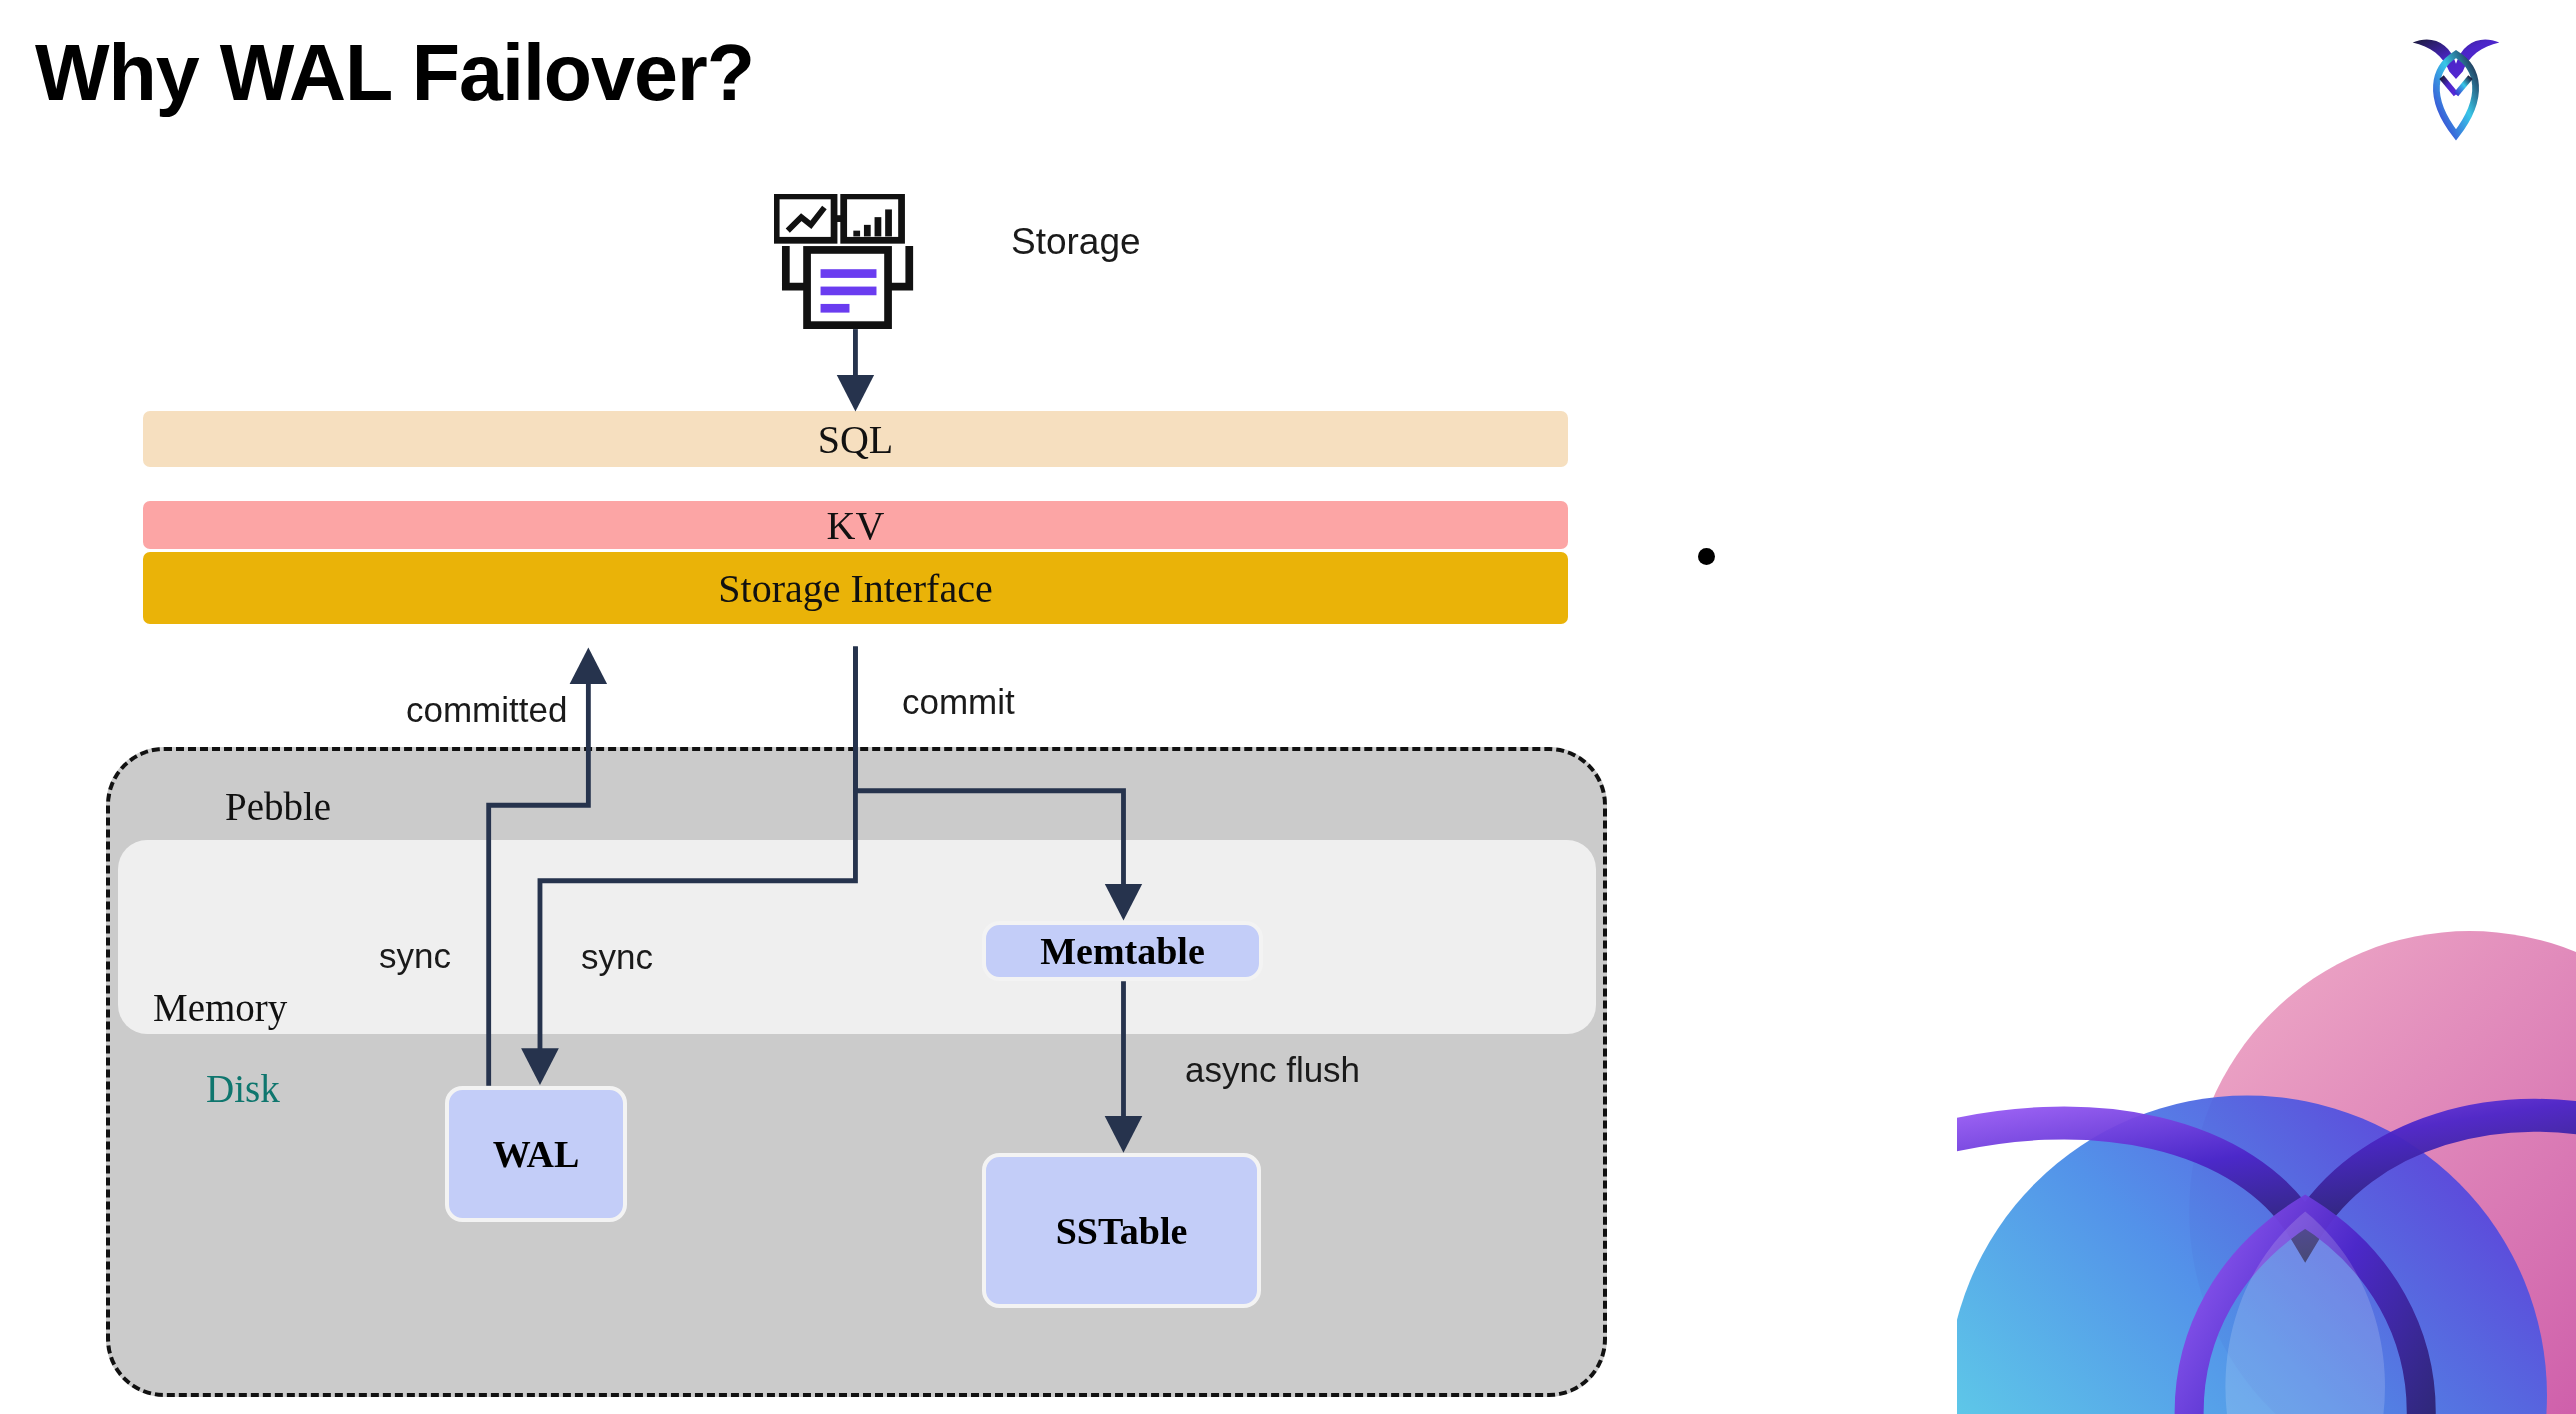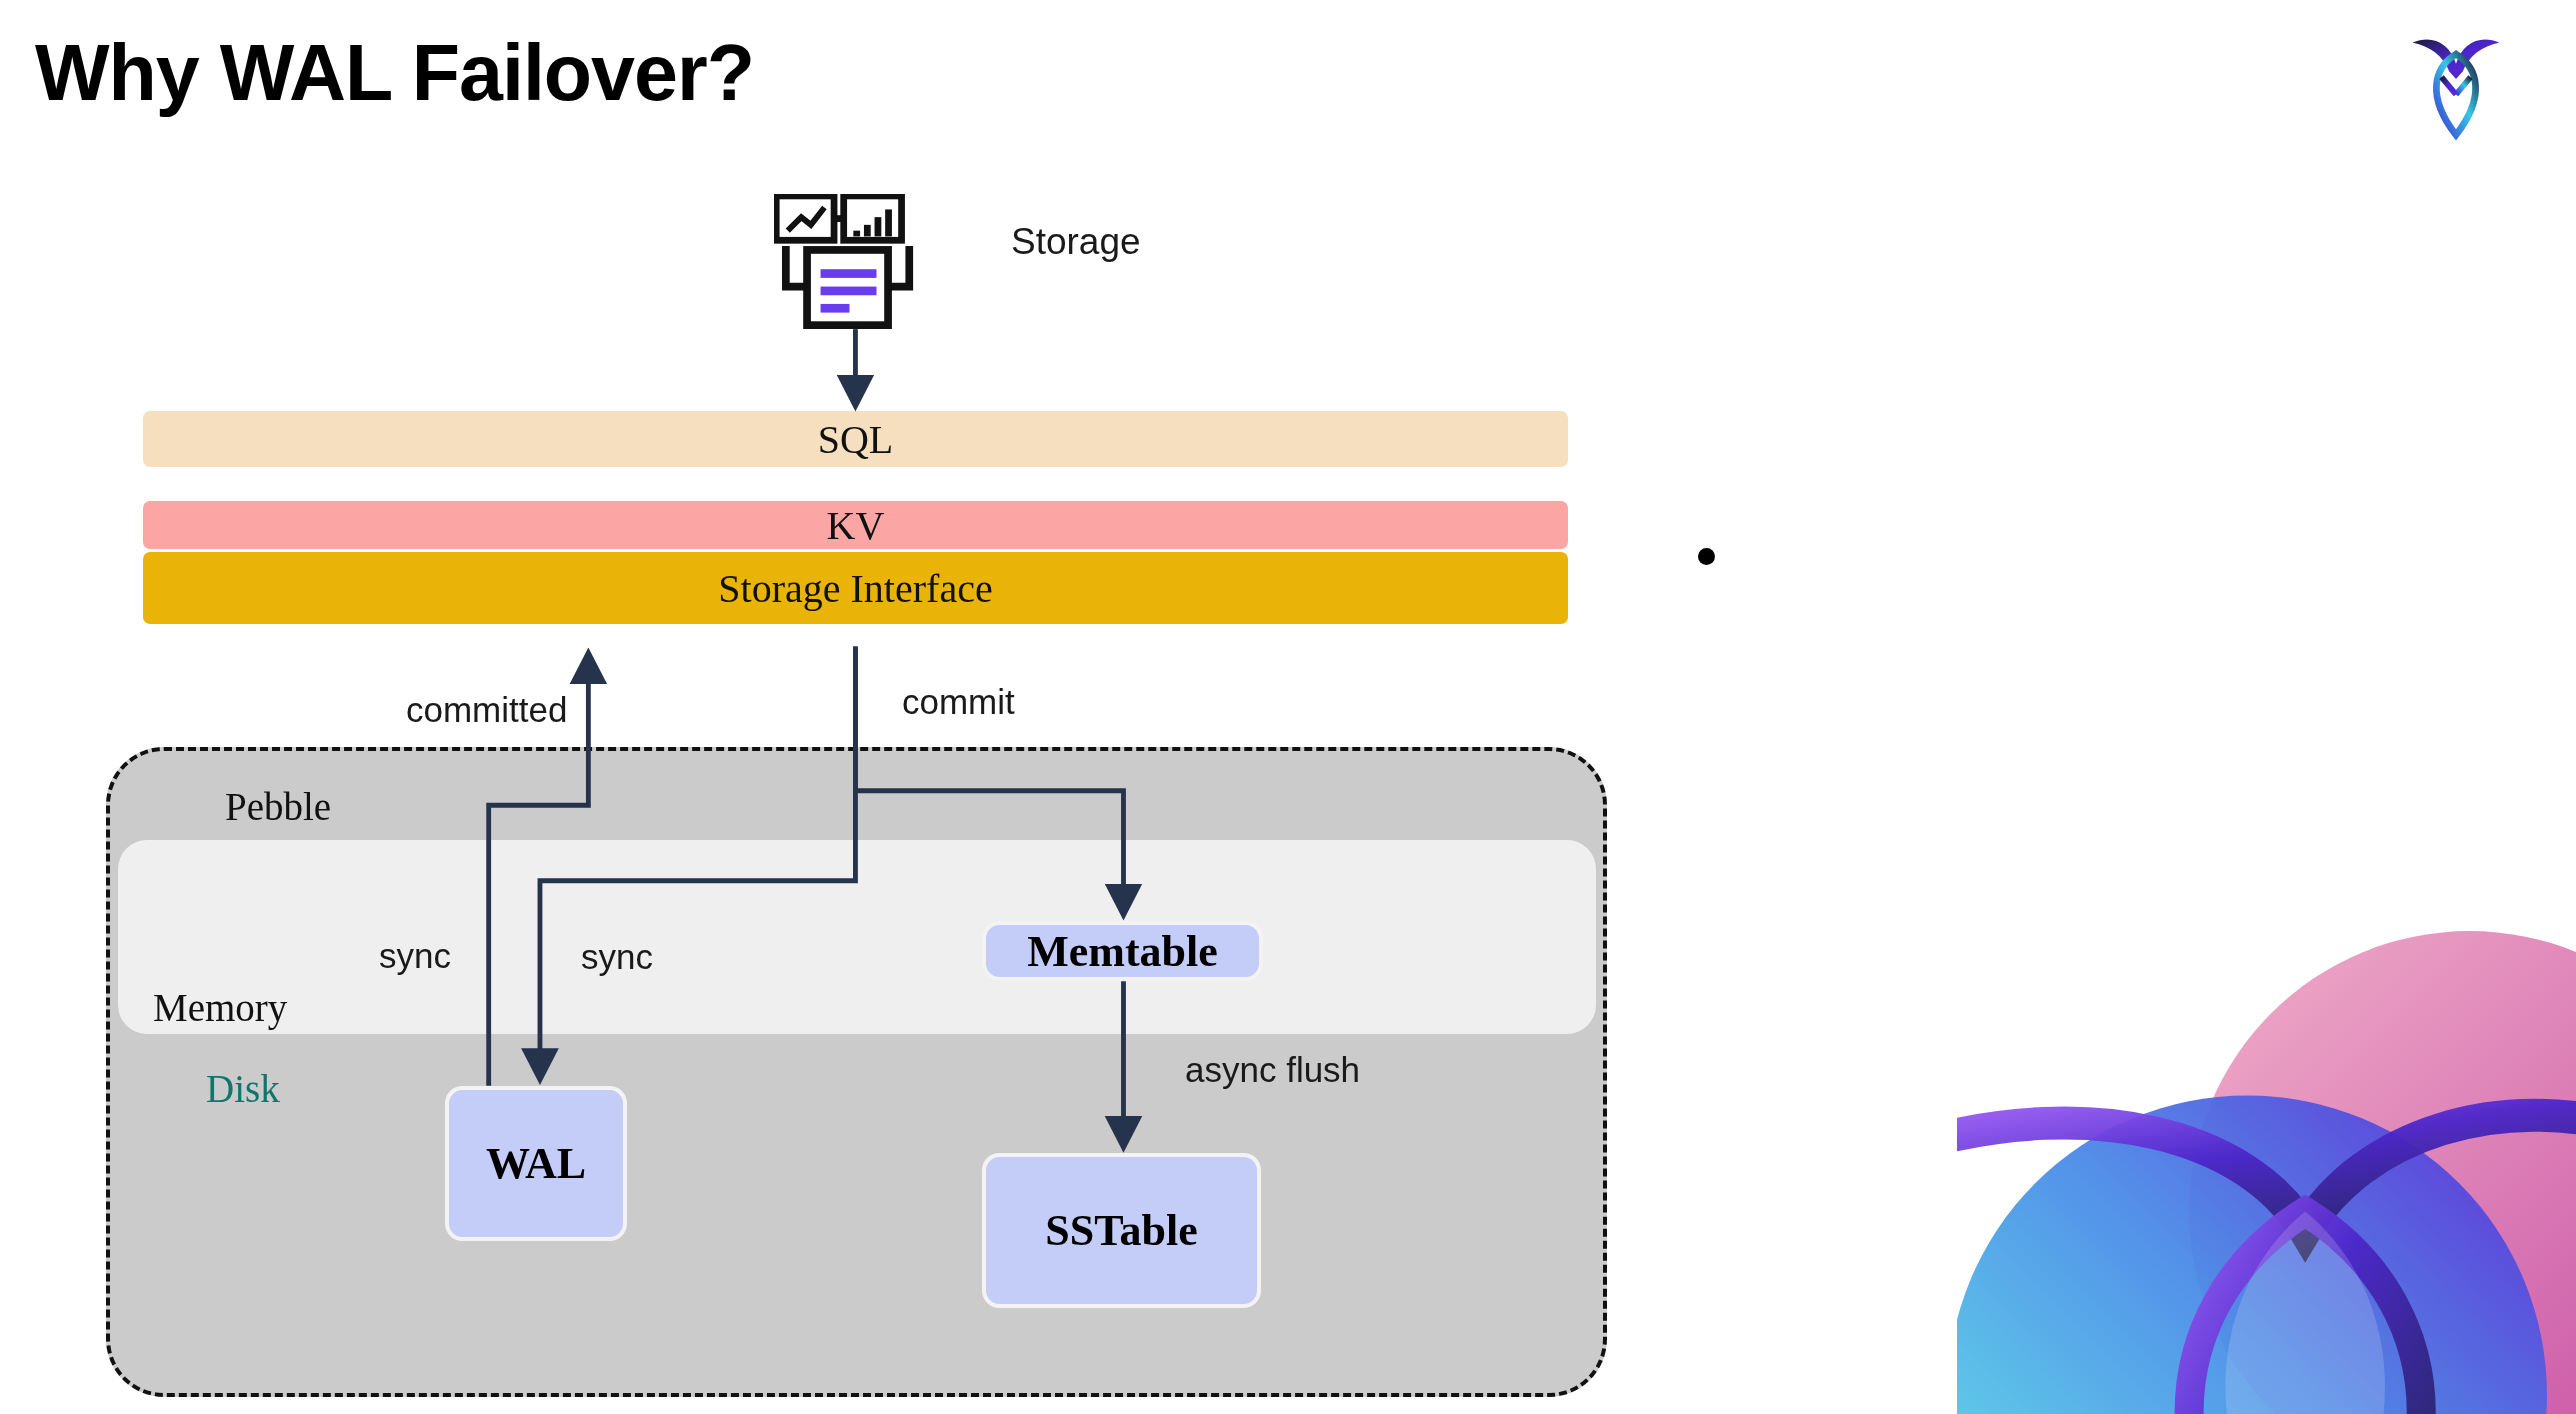--- a/index.html
+++ b/index.html
@@ -132,26 +132,26 @@
   .node-box {
     position: absolute;
     background: #C3CDF8;
     border: 4.8px solid #f3f3f3;
     border-radius: 17.4px;
     display: flex;
     align-items: center;
     justify-content: center;
     font-family: "Liberation Serif", serif;
     font-weight: bold;
-    font-size: 44px;
+    font-size: 38px;
     color: #000000;
     box-sizing: border-box;
   }
   #node-memtable { left: 982px; top: 921px; width: 281px; height: 60px; }
-  #node-wal      { left: 445px;  top: 1086px; width: 182px; height: 155px; }
+  #node-wal      { left: 445px;  top: 1086px; width: 182px; height: 136px; }
   #node-sstable  { left: 982px; top: 1153px; width: 279px; height: 155px; text-align: center; }
 
   
   .edge-label {
     position: absolute;
     font-family: "Liberation Sans", sans-serif;
     font-size: 35px;
     color: #1a1a1a;
     white-space: nowrap;
   }

